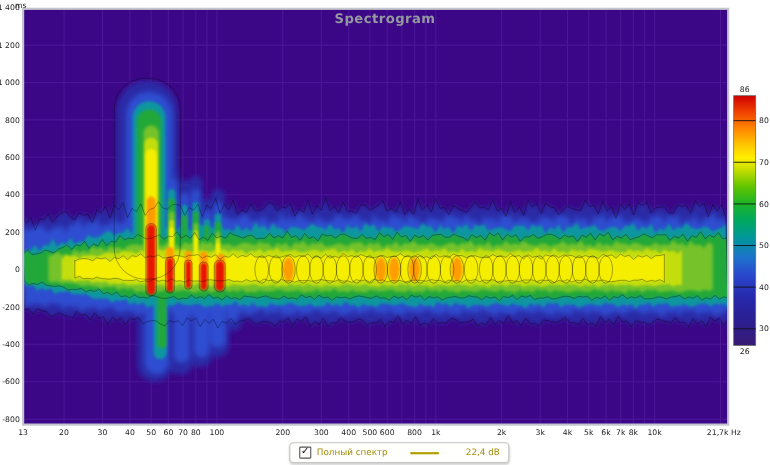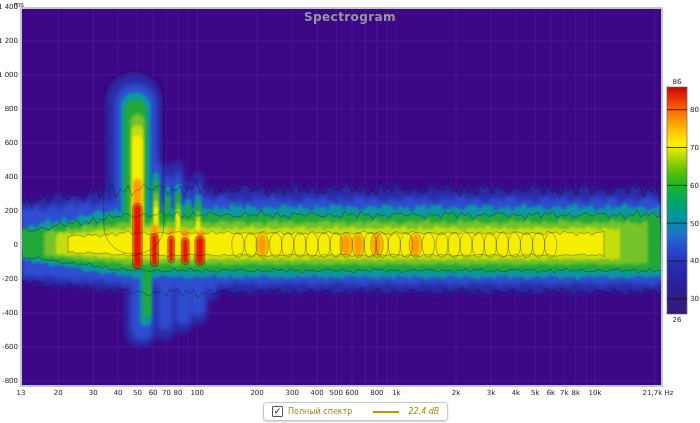--- a/index.html
+++ b/index.html
@@ -13,21 +13,21 @@
     position:absolute;left:263px;top:402px;height:17px;
     background:#fffffd;border:1px solid #c6c6c6;border-radius:4px;
     box-shadow:0 1px 2px rgba(0,0,0,.18);
     display:flex;align-items:center;padding:0 8px;gap:5px;
     font-size:8px;line-height:17px;white-space:nowrap;
   }
   .cb{width:9px;height:9px;background:#fff;border:1px solid #555;border-radius:1px;
       display:flex;align-items:center;justify-content:center;flex:0 0 auto;cursor:pointer;}
   .cb .chk{font-size:9px;line-height:9px;color:#000;margin-top:-1px;font-weight:bold;}
   .swatch{width:26px;height:2px;margin-left:16px;flex:0 0 auto;}
-  .val{margin-left:4px;font-style:italic;}
+  .val{margin-left:19px;}
 </style>
 </head>
 <body>
 
 <svg id="spec" width="700" height="423" viewBox="0 0 700 423">
   <defs>
     <filter id="b1" x="-40%" y="-40%" width="180%" height="180%">
         <feGaussianBlur stdDeviation="0.8"></feGaussianBlur>
       </filter>
     <filter id="b2" x="-40%" y="-40%" width="180%" height="180%">

